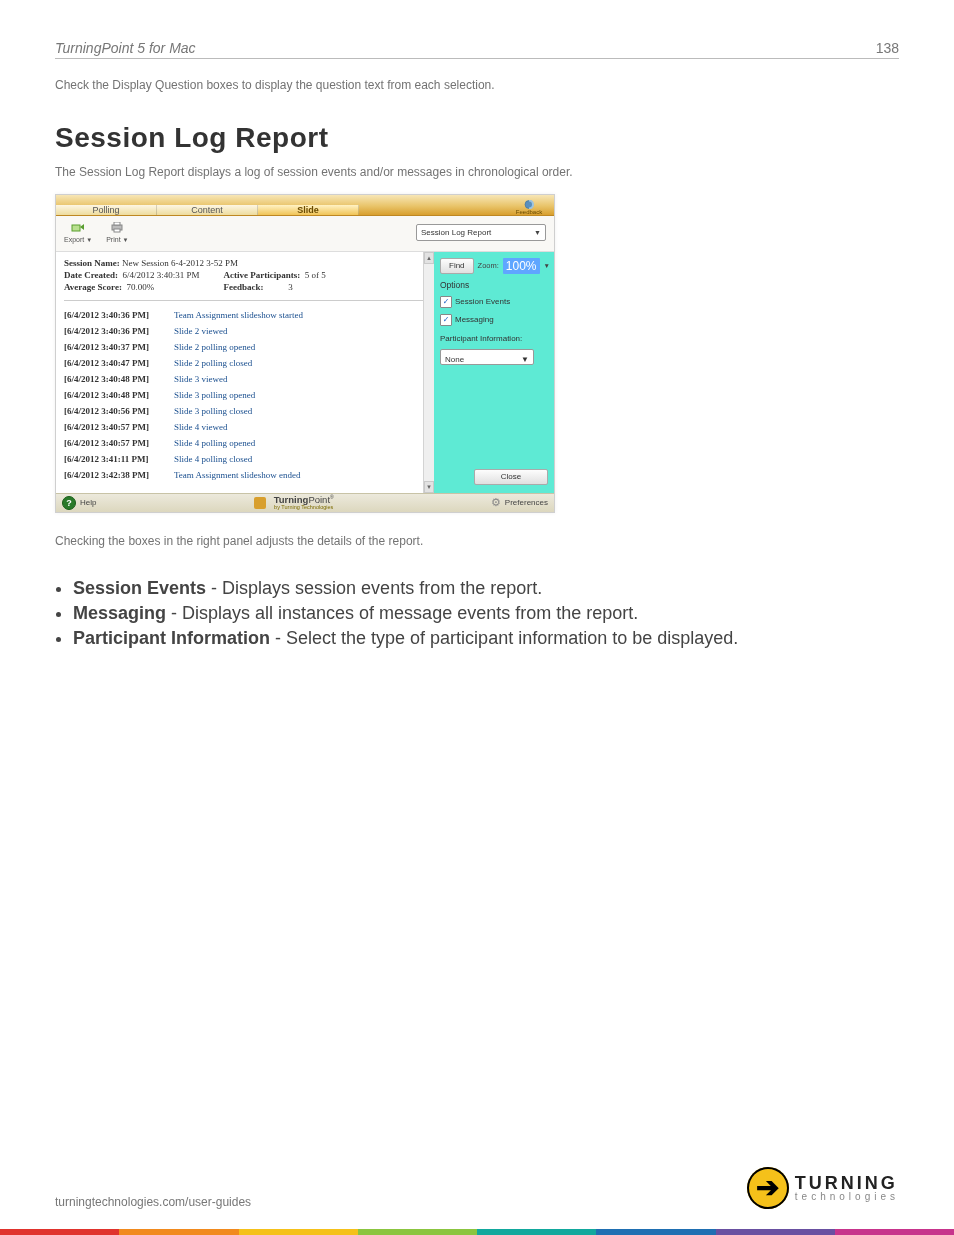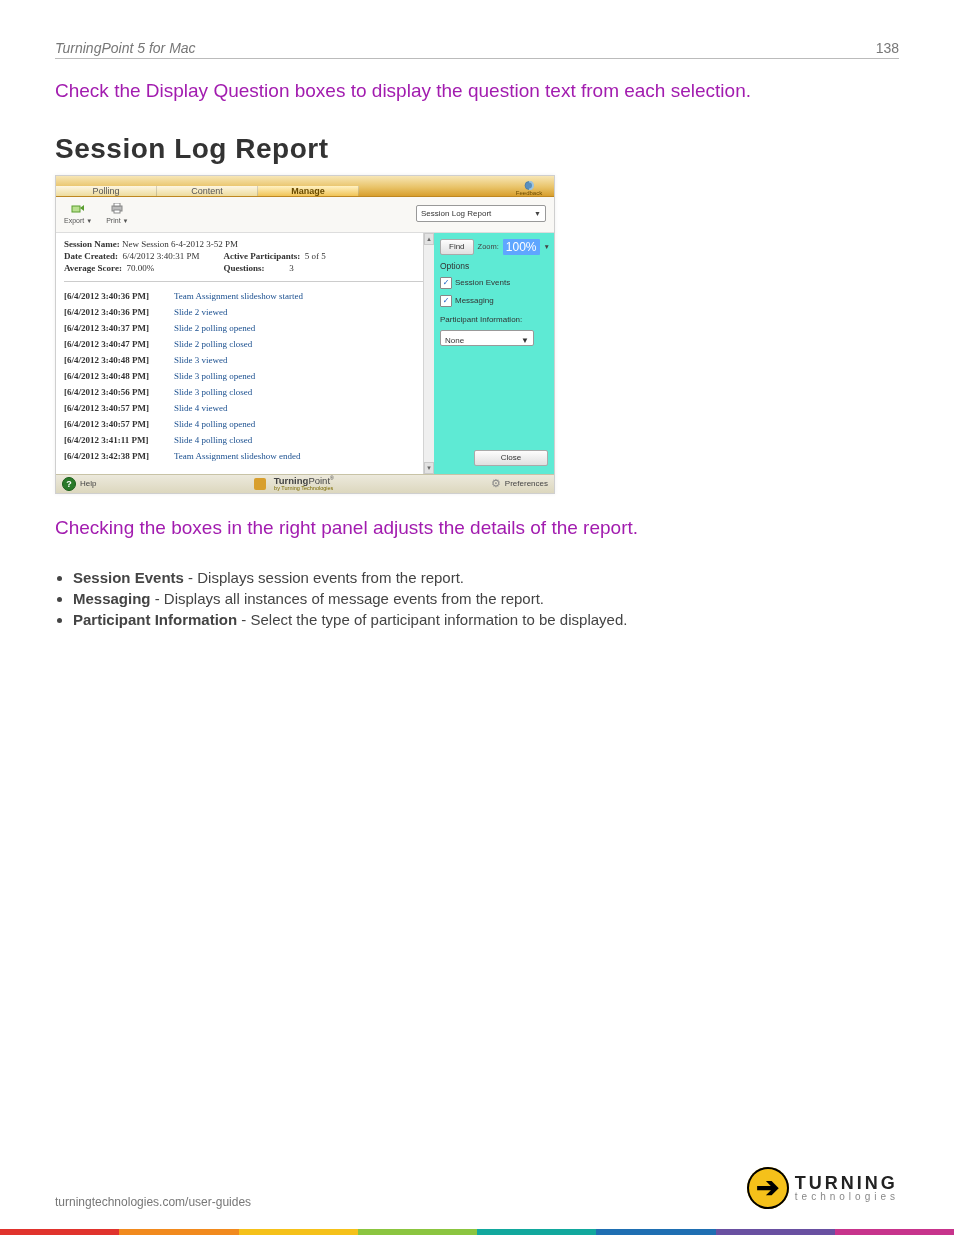--- a/index.html
+++ b/index.html
@@ -28,37 +28,37 @@
   .header-title {
     font-style: italic;
     color: #777;
     font-size: 14px;
   }
   .page-num {
     color: #777;
     font-size: 14px;
   }
   .body-text {
-    font-size: 19px;
-    color: #a21caf;
+    font-size: 12px;
+    color: #737373;
     line-height: 1.45;
     margin: 0 0 28px 0;
   }
   h1.section-title {
     font-family: "Trebuchet MS", Arial, sans-serif;
     font-weight: bold;
     font-size: 28px;
     color: #333;
     margin: 22px 0 10px 0;
     letter-spacing: .5px;
   }
   ul.bullets {
     margin: 8px 0 0 18px;
     padding: 0;
-    font-size: 15px;
+    font-size: 18px;
     color: #444;
   }
   ul.bullets li { margin: 4px 0; }
   ul.bullets li .b { font-weight: bold; }
 
   
   .shot {
     width: 498px;
     border: 1px solid #cfcfcf;
     background: #fcfcfa;
@@ -298,26 +298,27 @@
 
   <div class="header-bar">
     <span class="header-title">TurningPoint 5 for Mac</span>
     <span class="page-num">138</span>
   </div>
 
   <p class="body-text">Check the Display Question boxes to display the question text from each selection.</p>
 
   <h1 class="section-title">Session Log Report</h1>
 
+  <p class="body-text" style="margin-bottom:12px;">The Session Log Report displays a log of session events and/or messages in chronological order.</p>
 
   <div class="shot">
     <div class="tabbar">
       <div class="tab">Polling</div>
       <div class="tab">Content</div>
-      <div class="tab active">Manage</div>
+      <div class="tab active">Slide</div>
       <div class="tab-spacer"></div>
       <div class="feedback">
         <svg width="14" height="9" viewBox="0 0 14 9">
           <circle cx="7" cy="4.5" r="4" fill="#5a8fbd" stroke="#3a6f9d" stroke-width=".6"></circle>
           <path d="M7 .5 A4 4 0 0 1 7 8.5" fill="none" stroke="#9ec4e0" stroke-width="2"></path>
         </svg>
         <span>Feedback</span>
       </div>
     </div>
 
@@ -355,21 +356,21 @@
           <b>Session Name:</b>
           <span>New Session 6-4-2012 3-52 PM</span>
         </div>
         <div class="meta-grid">
           <div class="meta-col">
             <div><b>Date Created:</b>&nbsp;&nbsp;<span>6/4/2012 3:40:31 PM</span></div>
             <div><b>Average Score:</b>&nbsp;&nbsp;<span>70.00%</span></div>
           </div>
           <div class="meta-col">
             <div><b>Active Participants:</b>&nbsp;&nbsp;<span>5 of 5</span></div>
-            <div><b>Questions:</b>&nbsp;&nbsp;&nbsp;&nbsp;&nbsp;&nbsp;&nbsp;&nbsp;&nbsp;&nbsp;&nbsp;<span>3</span></div>
+            <div><b>Feedback:</b>&nbsp;&nbsp;&nbsp;&nbsp;&nbsp;&nbsp;&nbsp;&nbsp;&nbsp;&nbsp;&nbsp;<span>3</span></div>
           </div>
         </div>
         <hr class="thin">
         <div class="logtable" id="logtable">
             <div class="logrow">
               <span class="ts">[6/4/2012 3:40:36 PM]</span>
               <span class="ev">Team Assignment slideshow started</span>
             </div>
             <div class="logrow">
               <span class="ts">[6/4/2012 3:40:36 PM]</span>

